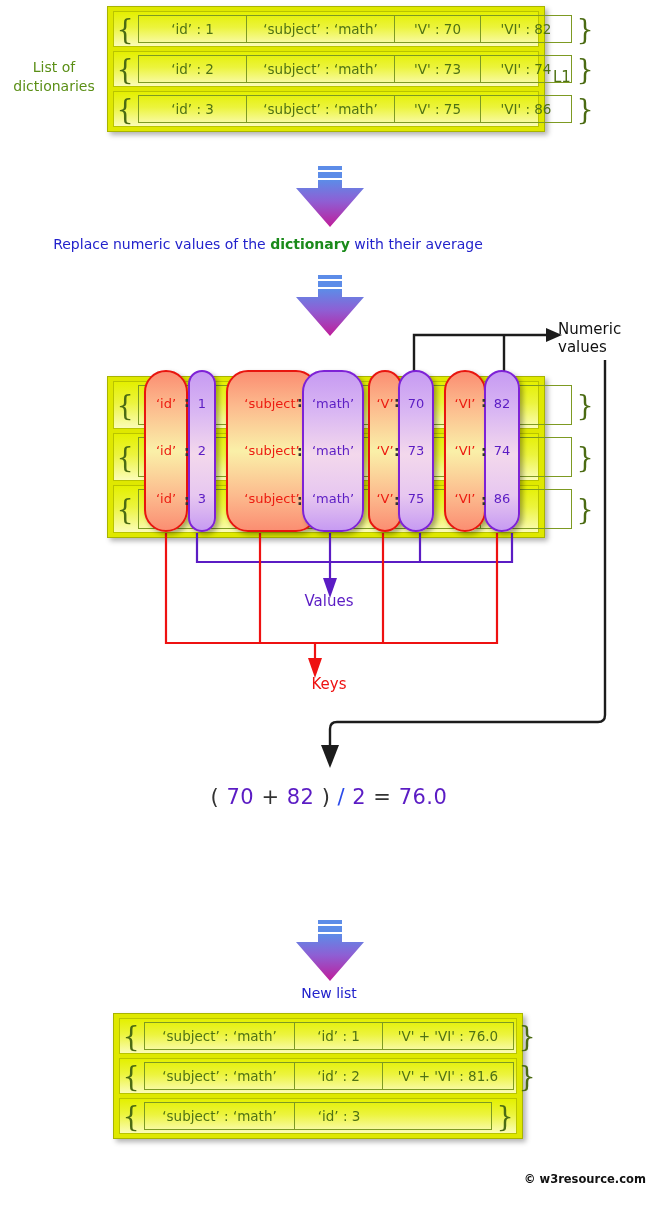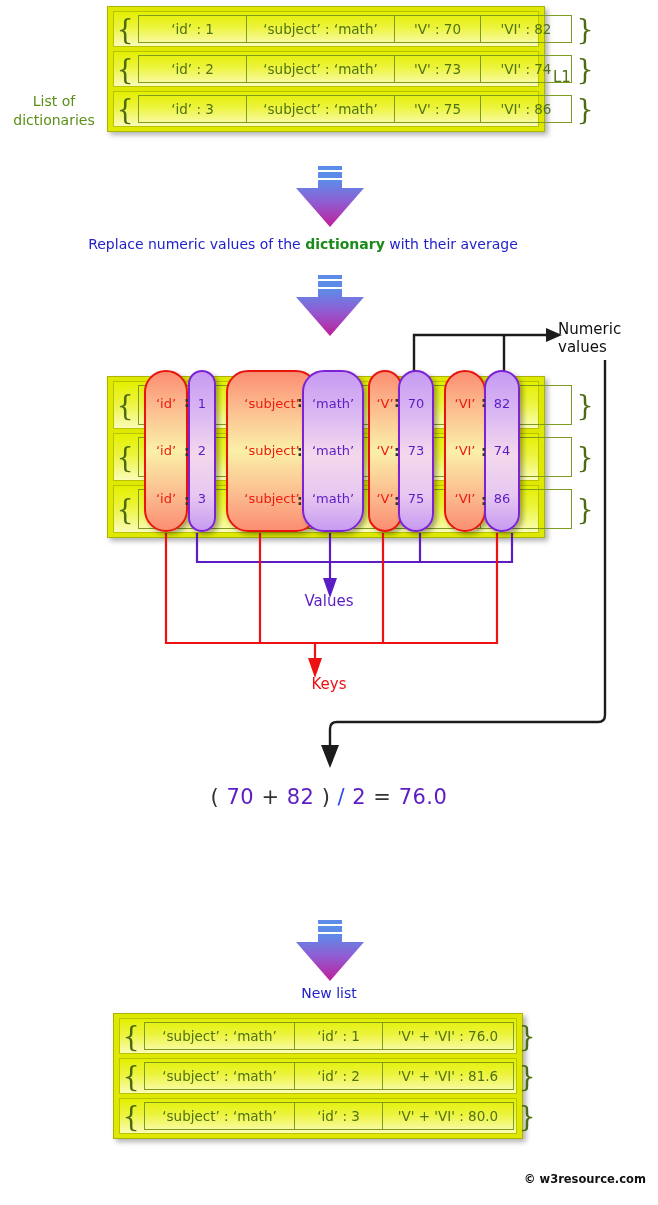--- a/index.html
+++ b/index.html
@@ -80,27 +80,26 @@
   #bottom-table .cell.c0 { width: 150px; }
   #bottom-table .cell.c1 { width: 88px; }
   #bottom-table .cell.c2 { width: 130px; }
 
   
   .label-green {
     color: #5b8f16;
     font-size: 14px;
     text-align: center;
     line-height: 1.35;
-    margin-top: 34px;
   }
   #list-of-dicts { left: 4px; top: 58px; width: 100px; }
   #l1-label { left: 553px; top: 68px; color: #4f7215; font-size: 15px; }
   #replace-text {
     left: 0; top: 236px; width: 536px; text-align: center;
-    font-size: 14px; color: #2222cc; padding-left: 35px;
+    font-size: 14px; color: #2222cc;
   }
   #replace-text .hl { color: #1a8a1a; font-weight: bold; }
   #new-list-label { left: 0; top: 985px; width: 658px; text-align: center; color: #2222cc; font-size: 14px; }
 
   
   .big-arrow { position: absolute; width: 72px; height: 62px; }
 
   
   #mid-table { left: 107px; top: 376px; width: 438px; }
   #mid-table .dict-row { height: 48px; }
@@ -432,19 +431,18 @@
         <div class="cell c1">‘id’ : 2</div>
         <div class="cell c2">'V' + 'VI' : 81.6</div>
       </div>
       <div class="brace">}</div>
     </div>
     <div class="dict-row">
       <div class="brace">{</div>
       <div class="cells">
         <div class="cell c0">‘subject’ : ‘math’</div>
         <div class="cell c1">‘id’ : 3</div>
-        <div class="cell c2">'V' + 'VI' : 80.0</div>
       </div>
       <div class="brace">}</div>
     </div>
   </div>
 
 <div class="abs" id="watermark">© w3resource.com</div>
 
 </body></html>

